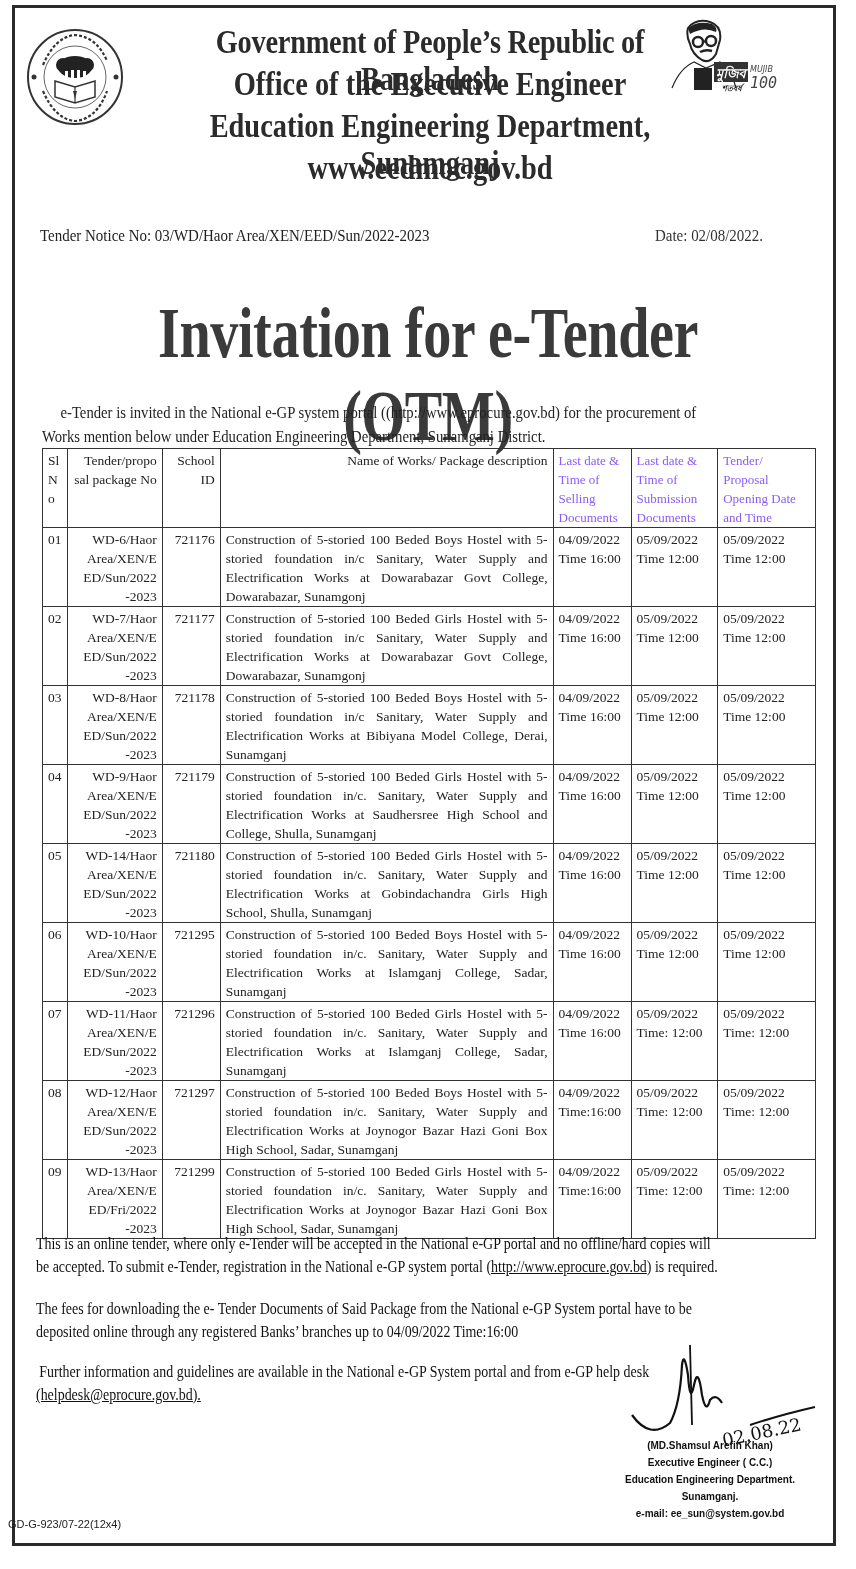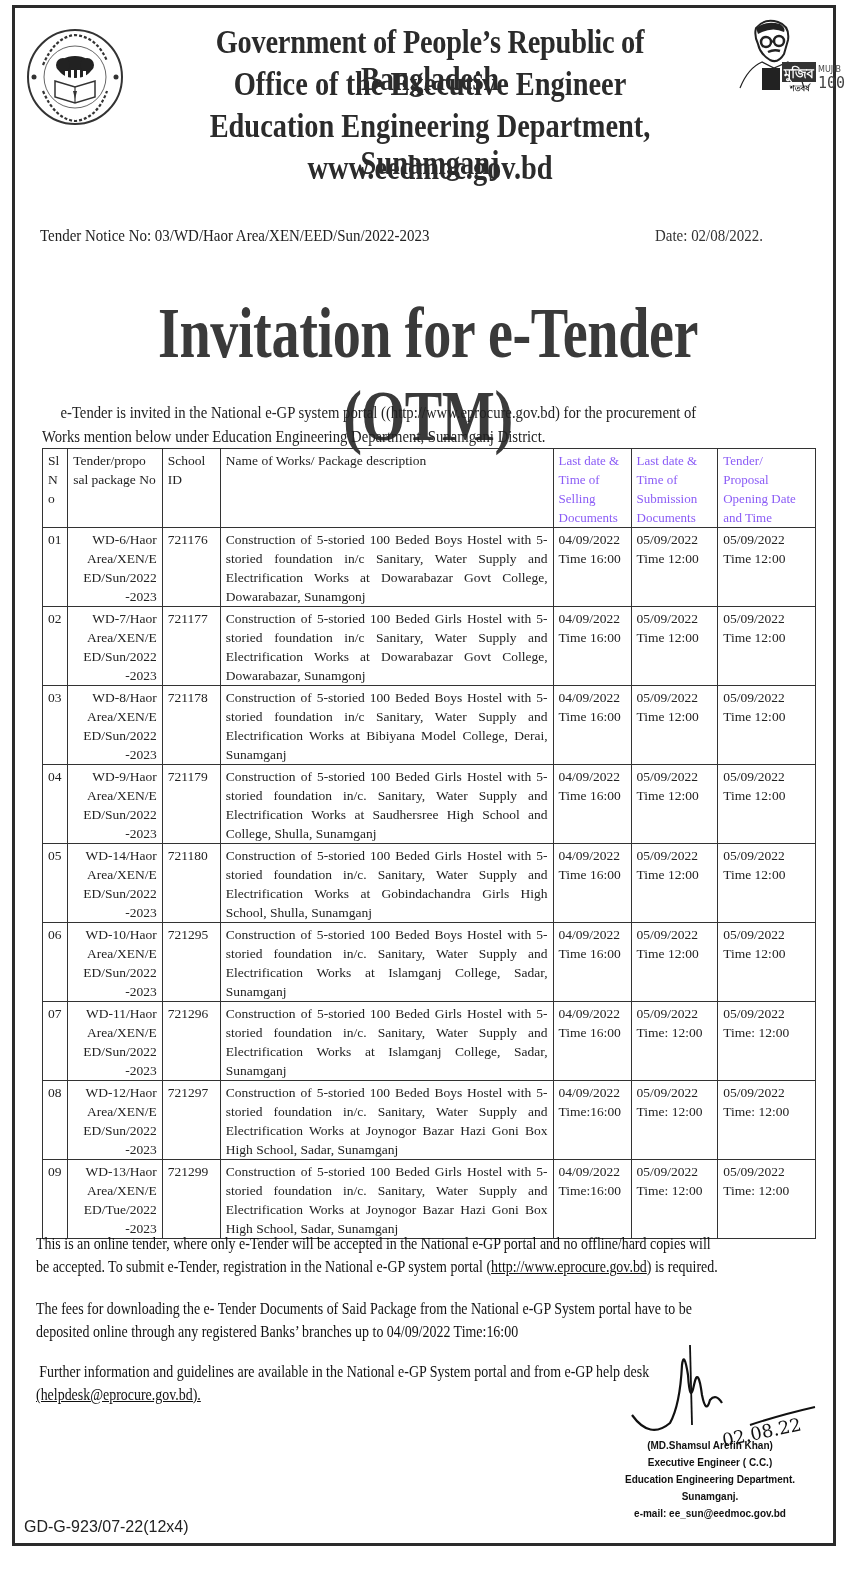--- a/index.html
+++ b/index.html
@@ -1,20 +1,20 @@
 <!DOCTYPE html>
 <html><head>
 <meta charset="utf-8">
 <style>
   html, body { margin: 0; padding: 0; background: #ffffff; }
   body { width: 856px; height: 1569px; position: relative; overflow: hidden; color: #222; }
   .frame { position: absolute; left: 12px; top: 5px; width: 818px; height: 1535px; border: 3px solid #2a2a2a; }
 
   .logo-left { position: absolute; left: 25px; top: 25px; width: 100px; height: 104px; }
-  .logo-right { position: absolute; left: 734px; top: 18px; width: 118px; height: 78px; }
+  .logo-right { position: absolute; left: 666px; top: 18px; width: 118px; height: 78px; font-style: italic; }
 
   .hdr { position: absolute; left: 110px; width: 640px; text-align: center; font-family: "Liberation Serif", serif; font-weight: bold; color: #2b2b2b; transform: scaleX(0.86); transform-origin: center; }
   .hdr1 { top: 24px; font-size: 33px; letter-spacing: -0.3px; }
   .hdr2 { top: 66px; font-size: 33px; }
   .hdr3 { top: 108px; font-size: 33px; }
   .hdr4 { top: 150px; font-size: 33px; }
 
   .notice-line { position: absolute; top: 226px; left: 40px; font-family: "Liberation Serif", serif; font-size: 17px; color: #222; transform: scaleX(0.88); transform-origin: left; }
   .date-line { position: absolute; top: 226px; left: 655px; font-family: "Liberation Serif", serif; font-size: 17px; color: #333; transform: scaleX(0.88); transform-origin: left; }
 
@@ -27,36 +27,36 @@
   table.tender th, table.tender td { border: 1.5px solid #333; vertical-align: top; padding: 2px 5px 0 5px; line-height: 19px; }
   table.tender th { font-weight: normal; height: 74px; }
   table.tender td { height: 74px; }
   .c1 { width: 23px; }
   .c2 { width: 86px; }
   .c3 { width: 53px; }
   .c4 { width: 303px; }
   .c5 { width: 71px; }
   .c6 { width: 79px; }
   .c7 { width: 89px; }
-  th.center, td.center { text-align: left; margin-top: 40px; }
+  th.center, td.center { text-align: right; margin-top: 40px; }
   th.left, td.left { text-align: left; }
   td.desc { text-align: justify; text-align-last: left; }
   td.pkg { text-align: right; padding-left: 8px; }
   .hdr-faded { color: #8b5cf6; font-size: 13px; }
 
   .para { position: absolute; left: 36px; width: 960px; font-family: "Liberation Serif", serif; font-size: 17px; line-height: 23px; color: #111; transform: scaleX(0.82); transform-origin: left; }
   .p1 { top: 1232px; }
   .p2 { top: 1297px; }
   .p3 { top: 1360px; }
   .link { text-decoration: underline; }
 
   .signature { position: absolute; left: 630px; top: 1345px; width: 190px; height: 100px; }
   .sig-block { position: absolute; left: 590px; top: 1437px; width: 240px; text-align: center; font-family: "Liberation Sans", sans-serif; font-weight: bold; font-size: 10px; line-height: 17px; color: #111; }
 
-  .code { position: absolute; left: 24px; top: 1518px; font-family: "Liberation Sans", sans-serif; font-size: 16px; color: #222; }
+  .code { position: absolute; left: 8px; top: 1518px; font-family: "Liberation Sans", sans-serif; font-size: 11px; color: #222; }
 </style>
 </head>
 <body>
 
 <div class="frame"></div>
 
 <div class="logo-left">
   <svg width="100" height="104" viewBox="0 0 100 104">
     <circle cx="50" cy="52" r="47" fill="#fff" stroke="#333" stroke-width="2"></circle>
     <circle cx="50" cy="52" r="31" fill="none" stroke="#666" stroke-width="1"></circle>
@@ -199,21 +199,21 @@
         <td class="left">08</td>
         <td class="pkg">WD-12/Haor Area/XEN/E ED/Sun/2022 -2023</td>
         <td class="center">721297</td>
         <td class="desc">Construction of 5-storied 100 Beded Boys Hostel with 5-storied foundation in/c. Sanitary, Water Supply and Electrification Works at Joynogor Bazar Hazi Goni Box High School, Sadar, Sunamganj</td>
         <td class="left">04/09/2022 Time:16:00</td>
         <td class="left">05/09/2022 Time: 12:00</td>
         <td class="left">05/09/2022 Time: 12:00</td>
       </tr>
       <tr>
         <td class="left">09</td>
-        <td class="pkg">WD-13/Haor Area/XEN/E ED/Tue/2022 -2023</td>
+        <td class="pkg">WD-13/Haor Area/XEN/E ED/Fri/2022 -2023</td>
         <td class="center">721299</td>
         <td class="desc">Construction of 5-storied 100 Beded Girls Hostel with 5-storied foundation in/c. Sanitary, Water Supply and Electrification Works at Joynogor Bazar Hazi Goni Box High School, Sadar, Sunamganj</td>
         <td class="left">04/09/2022 Time:16:00</td>
         <td class="left">05/09/2022 Time: 12:00</td>
         <td class="left">05/09/2022 Time: 12:00</td>
       </tr>
     </tbody>
 </table>
 
 <div class="para p1">
@@ -238,16 +238,16 @@
     <path d="M120 80 Q150 70 185 62" fill="none" stroke="#111" stroke-width="2"></path>
     <text x="92" y="96" font-family="DejaVu Serif, serif" font-size="18" fill="#111" transform="rotate(-12 120 90)">02.08.22</text>
   </svg>
 </div>
 
 <div class="sig-block">
   <div>(MD.Shamsul Arefin Khan)</div>
   <div>Executive Engineer ( C.C.)</div>
   <div>Education Engineering Department.</div>
   <div>Sunamganj.</div>
-  <div>e-mail: ee_sun@eedmoc.gov.bd</div>
+  <div>e-mail: ee_sun@system.gov.bd</div>
 </div>
 
 <div class="code">GD-G-923/07-22(12x4)</div>
 
 </body></html>

